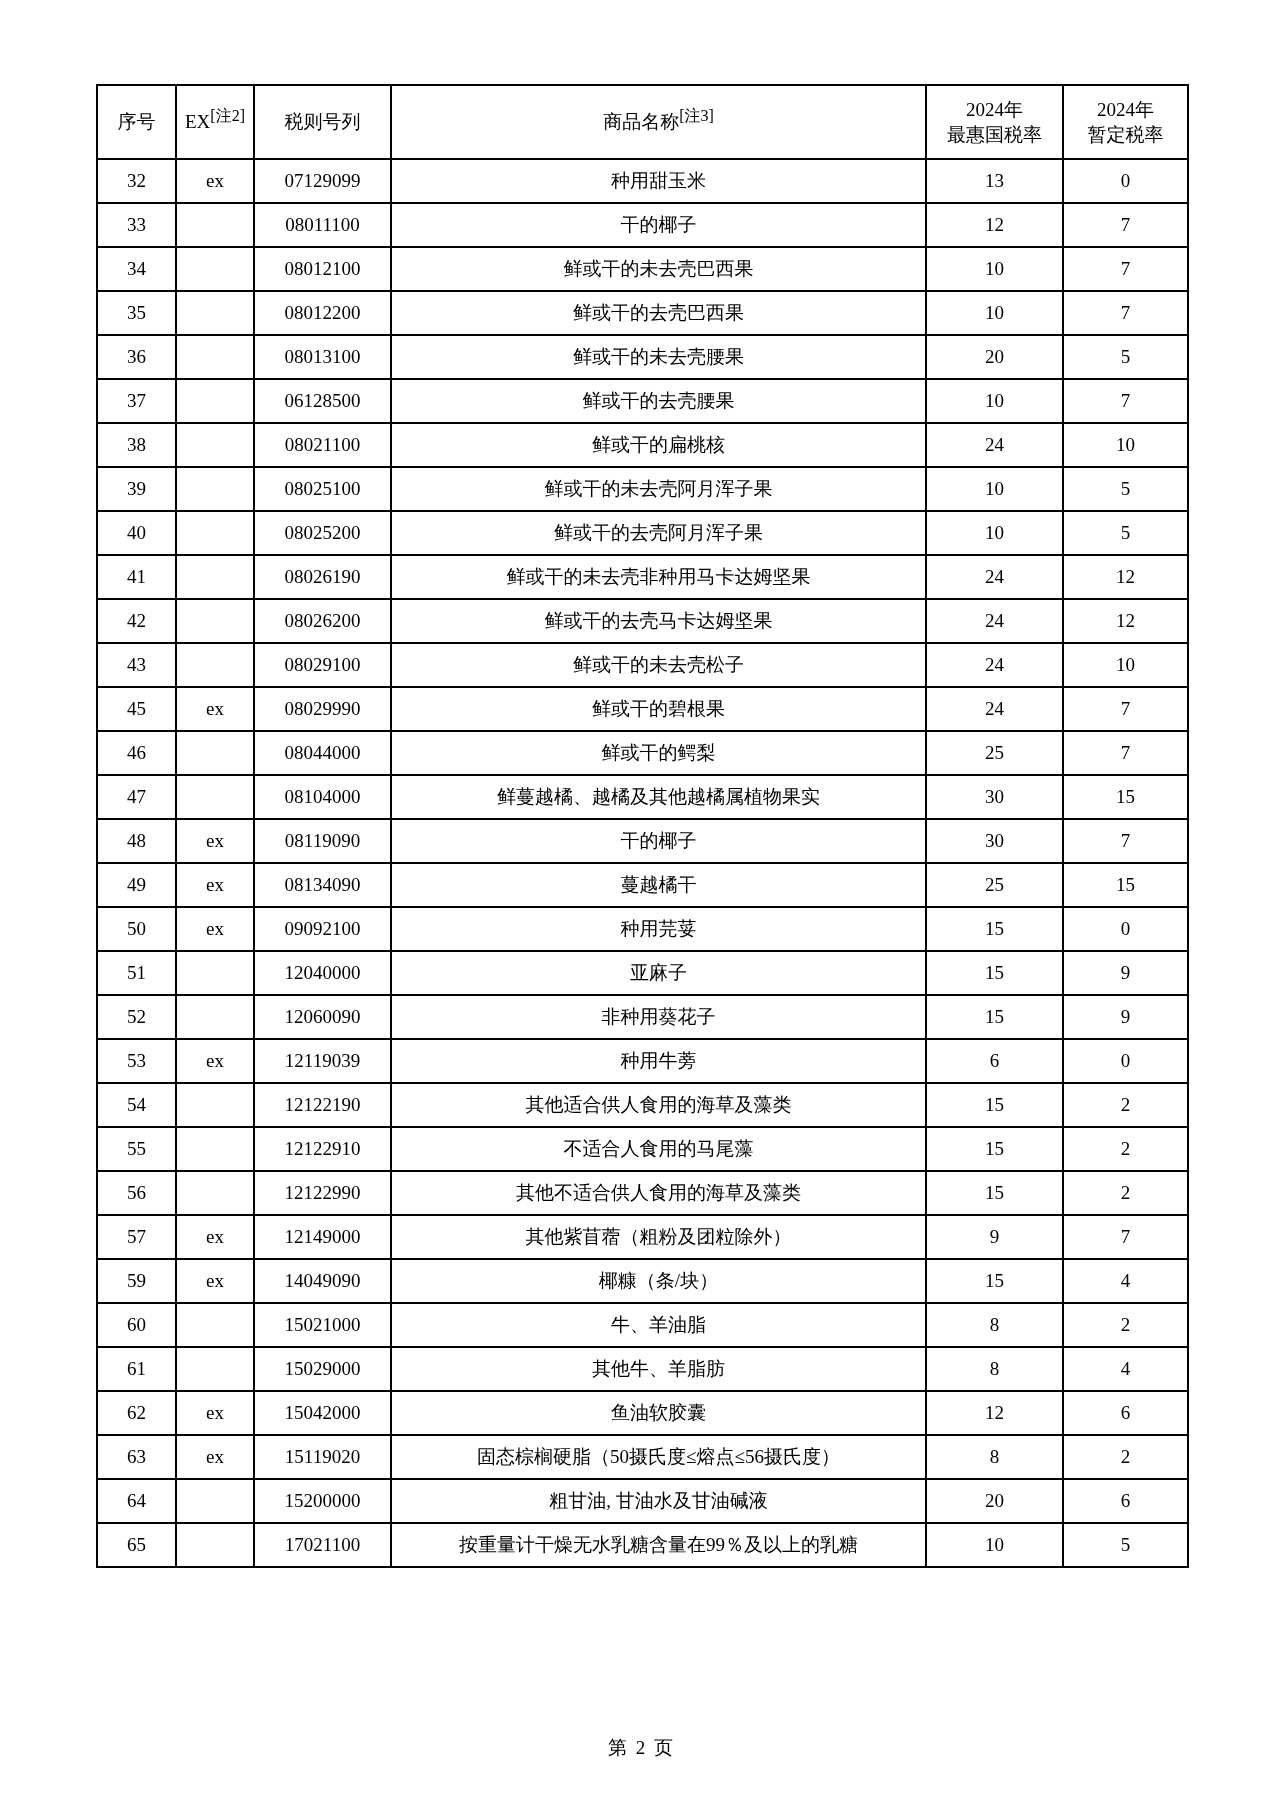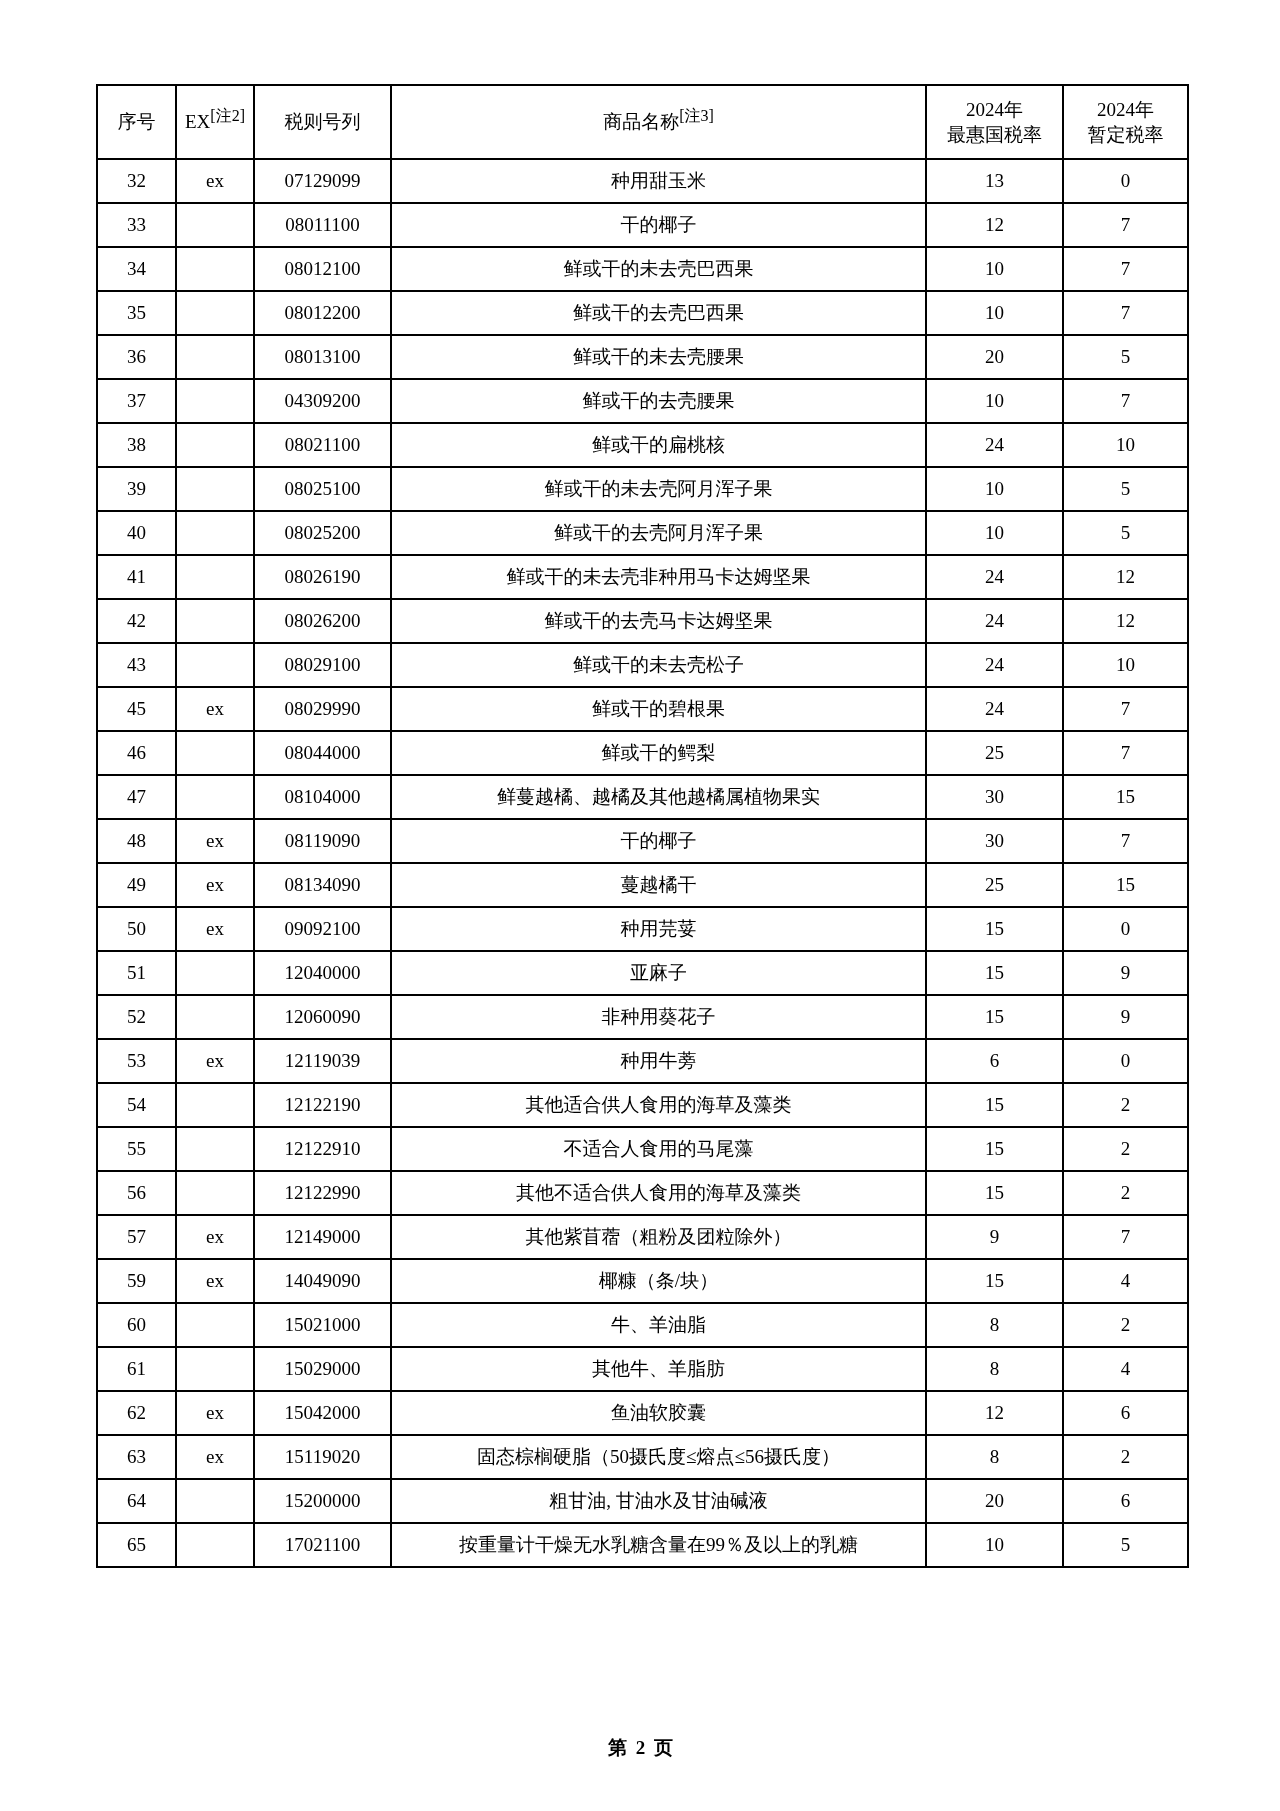--- a/index.html
+++ b/index.html
@@ -60,21 +60,20 @@
     display: block;
   }
   .footer {
     position: absolute;
     left: 96px;
     top: 1735px;
     width: 1091px;
     text-align: center;
     font-size: 19px;
     letter-spacing: 2px;
-    font-weight: bold;
   }
 </style>
 </head>
 <body>
 
 <div class="page">
 
   <div class="table-wrap">
     <table class="tariff">
       <colgroup>
@@ -146,21 +145,21 @@
     <td>36</td>
     <td></td>
     <td>08013100</td>
     <td class="name-cell">鲜或干的未去壳腰果</td>
     <td>20</td>
     <td>5</td>
   </tr>
           <tr>
     <td>37</td>
     <td></td>
-    <td>04309200</td>
+    <td>06128500</td>
     <td class="name-cell">鲜或干的去壳腰果</td>
     <td>10</td>
     <td>7</td>
   </tr>
           <tr>
     <td>38</td>
     <td></td>
     <td>08021100</td>
     <td class="name-cell">鲜或干的扁桃核</td>
     <td>24</td>

